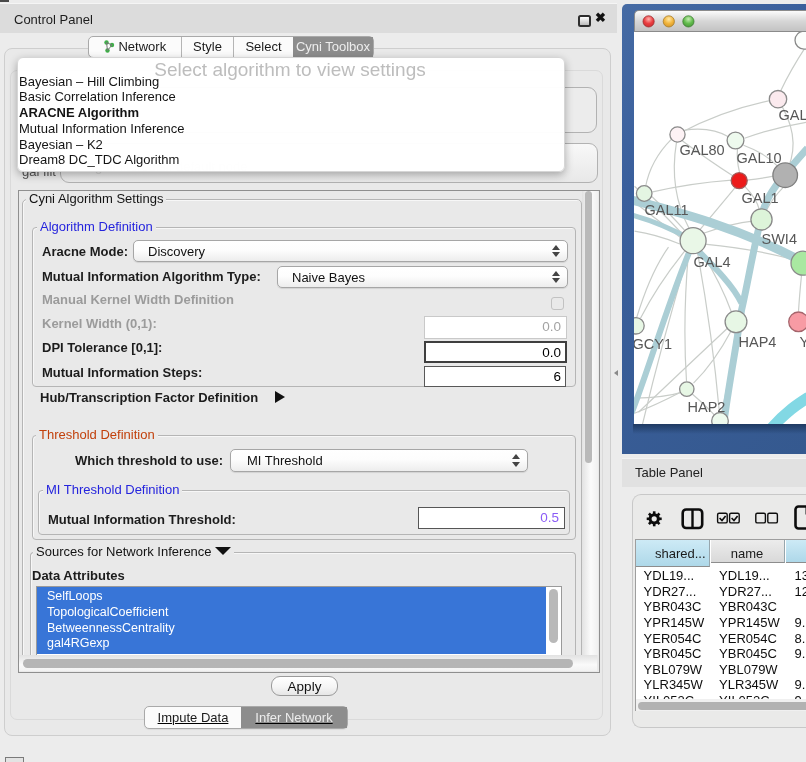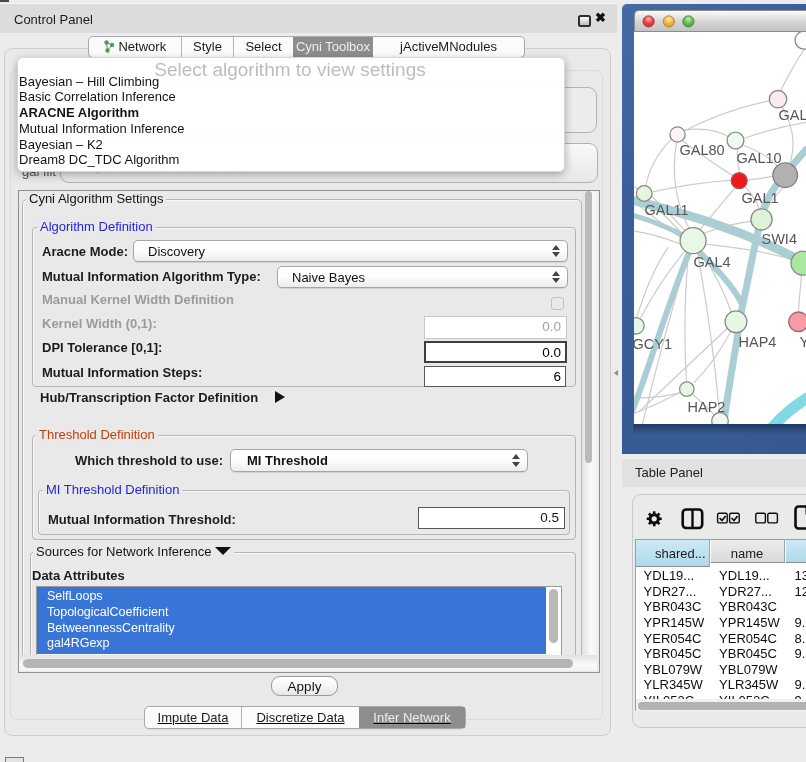--- a/index.html
+++ b/index.html
@@ -38,21 +38,20 @@
 <div class="tabstrip" style="left:88px;top:36px;height:20px;">
 <div class="tab" style="width:92px;"><svg width="11" height="13" viewBox="0 0 11 13" style="vertical-align:-2px">
         <circle cx="2.5" cy="2.5" r="2.2" fill="#3fae49"></circle>
         <circle cx="8" cy="5" r="2.2" fill="#3fae49"></circle>
         <circle cx="3.5" cy="10.5" r="2.2" fill="#3fae49"></circle>
         <path d="M2.5 2.5L8 5L3.5 10.5z" fill="none" stroke="#777" stroke-width="1"></path>
       </svg> Network</div>
 <div class="tab sep" style="width:51px;">Style</div>
 <div class="tab sep" style="width:59px;">Select</div>
 <div class="tab sel" style="width:80px;">Cyni Toolbox</div>
-<div class="tab" style="width:151px;">jActiveMNodules</div>
 </div>
 
 <div class="a" style="left:18px;top:190px;width:580px;height:481px;background:#e9e9e9;border:1px solid #8f8f8f;"></div>
 
 <div class="grp" style="left:22px;top:199px;width:558px;height:470px;border-radius:5px;"></div>
 <div class="gt" style="left:26px;top:192px;color:#141414;">Cyni Algorithm Settings</div>
 
 <div class="grp" style="left:32px;top:227px;width:542px;height:158px;"></div>
 <div class="gt" style="left:37px;top:220px;color:#2524dd;text-align:right;">Algorithm Definition</div>
 <div class="lb" style="left:42px;top:244px;">Aracne Mode:</div>
@@ -75,30 +74,30 @@
 <div class="fld" style="left:424px;top:341px;width:135px;height:16px;border:2px solid #3f3f3f;color:#000;padding:2px 4px 0 0;">0.0</div>
 <div class="lb" style="left:42px;top:365px;">Mutual Information Steps:</div>
 <div class="fld" style="left:424px;top:366px;width:136px;height:17px;border:1.5px solid #585858;color:#000;padding:2px 4px 0 0;">6</div>
 
 <div class="lb" style="left:40px;top:390px;">Hub/Transcription Factor Definition</div>
 <div class="a" style="left:275px;top:391px;width:0;height:0;border-top:6.5px solid transparent;border-bottom:6.5px solid transparent;border-left:10px solid #111;"></div>
 
 <div class="grp" style="left:32px;top:435px;width:542px;height:103px;"></div>
 <div class="gt" style="left:36px;top:428px;color:#c2410c;">Threshold Definition</div>
 <div class="lb" style="left:75px;top:453px;">Which threshold to use:</div>
-<div class="combo" style="left:230px;top:449px;width:296px;height:20.5px;font-weight:bold;">
+<div class="combo" style="left:230px;top:449px;width:296px;height:20.5px;">
   <span class="ct" style="left:16px;">MI Threshold</span>
   <i class="carr cup"></i>
     <i class="carr cdn"></i>
 </div>
 
 <div class="grp" style="left:38px;top:490px;width:530px;height:43px;"></div>
 <div class="gt" style="left:43px;top:483px;color:#2524dd;">MI Threshold Definition</div>
 <div class="lb" style="left:48px;top:512px;">Mutual Information Threshold:</div>
-<div class="fld" style="left:418px;top:507px;width:140px;height:18px;border:1.5px solid #565656;color:#0f172a;padding:2px 5px 0 0;">0.5</div>
+<div class="fld" style="left:418px;top:507px;width:140px;height:18px;border:1.5px solid #565656;color:#8b5cf6;padding:2px 5px 0 0;">0.5</div>
 
 <div class="grp" style="left:30px;top:552px;width:544px;height:112px;border-bottom:none;border-radius:4px 4px 0 0;"></div>
 <div class="gt" style="left:33px;top:545px;color:#141414;">Sources for Network Inference <span style="display:inline-block;width:0;height:0;border-left:8px solid transparent;border-right:8px solid transparent;border-top:8px solid #111;vertical-align:1px;"></span></div>
 <div class="lb" style="left:32px;top:568px;">Data Attributes</div>
 
 <div class="a" style="left:36px;top:586px;width:524px;height:68px;background:#fff;border:1px solid #9a9a9a;"></div>
 <div class="a" style="left:37px;top:587px;width:509px;height:67px;background:#3875d7;"></div>
 <div class="li" style="left:47px;top:589px;">SelfLoops</div>
 <div class="li" style="left:47px;top:604.8px;">TopologicalCoefficient</div>
 <div class="li" style="left:47px;top:620.6px;">BetweennessCentrality</div>
@@ -110,21 +109,20 @@
 
 <div class="a" style="left:582px;top:191px;width:15.5px;height:464px;background:linear-gradient(90deg,#e2e2e2,#fbfbfb 55%,#f0f0f0);"></div>
 <div class="a" style="left:584.5px;top:191px;width:7.5px;height:272px;background:#b9b9b9;border-radius:4px;"></div>
 
 <div class="a" style="left:613.5px;top:370px;width:0;height:0;border-top:3.5px solid transparent;border-bottom:3.5px solid transparent;border-right:4.5px solid #8a8a8a;"></div>
 
 <div class="a" style="left:271px;top:676px;width:65px;height:16.5px;background:linear-gradient(#ffffff,#f5f5f5 55%,#e6e6e6);border:1px solid #9a9a9a;border-radius:9px;text-align:center;font-size:13.5px;color:#111;padding-top:1.5px;">Apply</div>
 
 <div class="tabstrip" style="left:144px;top:706px;height:21px;text-decoration:underline;">
 <div class="tab" style="width:96px;line-height:21px;">Impute Data</div>
-<div class="tab sep" style="width:117px;line-height:21px;">Discretize Data</div>
 <div class="tab sel" style="width:106px;line-height:21px;">Infer Network</div>
 </div>
 
 <div class="a" style="left:5px;top:757px;width:17px;height:12px;background:#e3e3e3;border:1.5px solid #7a7a7a;"></div>
 <div class="a" style="left:22px;top:164px;font-size:13px;color:#555;width:40px;height:16px;overflow:hidden;">gal filt</div>
 
 <div class="a" style="left:95px;top:159px;font-size:13px;color:rgba(40,40,40,0.12);">galFiltered.sif default node</div>
 
 <div class="a" style="left:17px;top:57px;width:546px;height:112.5px;background:rgba(255,255,255,0.97);border:1px solid #d6d6d6;border-radius:6px;box-shadow:0 3px 9px rgba(0,0,0,0.3);"></div>
 <div class="a" style="left:17px;top:59px;width:546px;text-align:center;font-size:19px;color:#bdbdbd;">Select algorithm to view settings</div>

